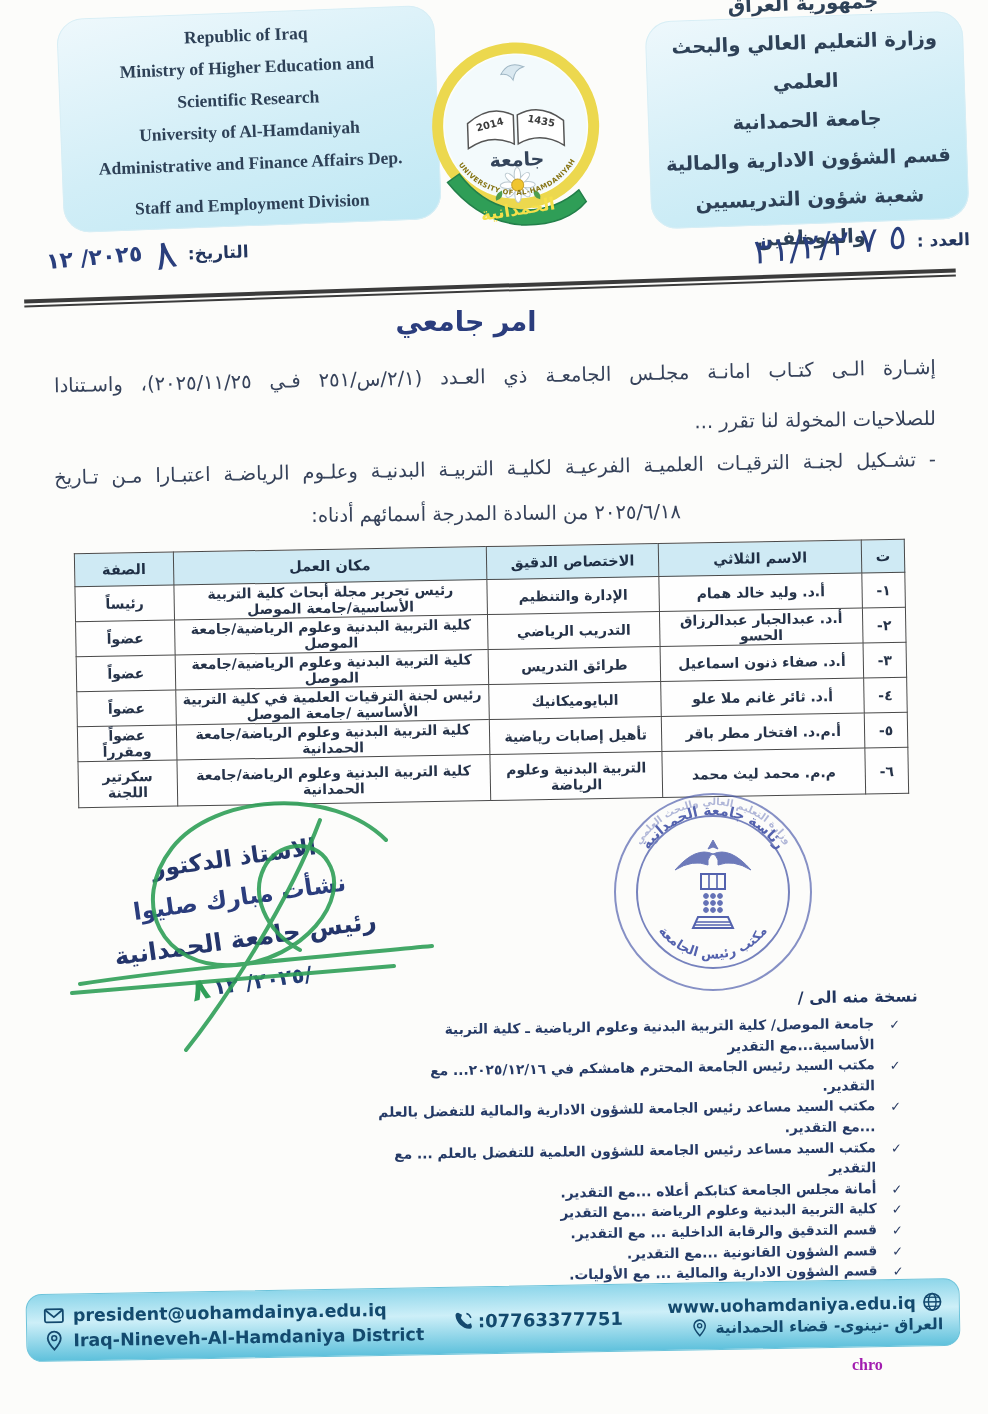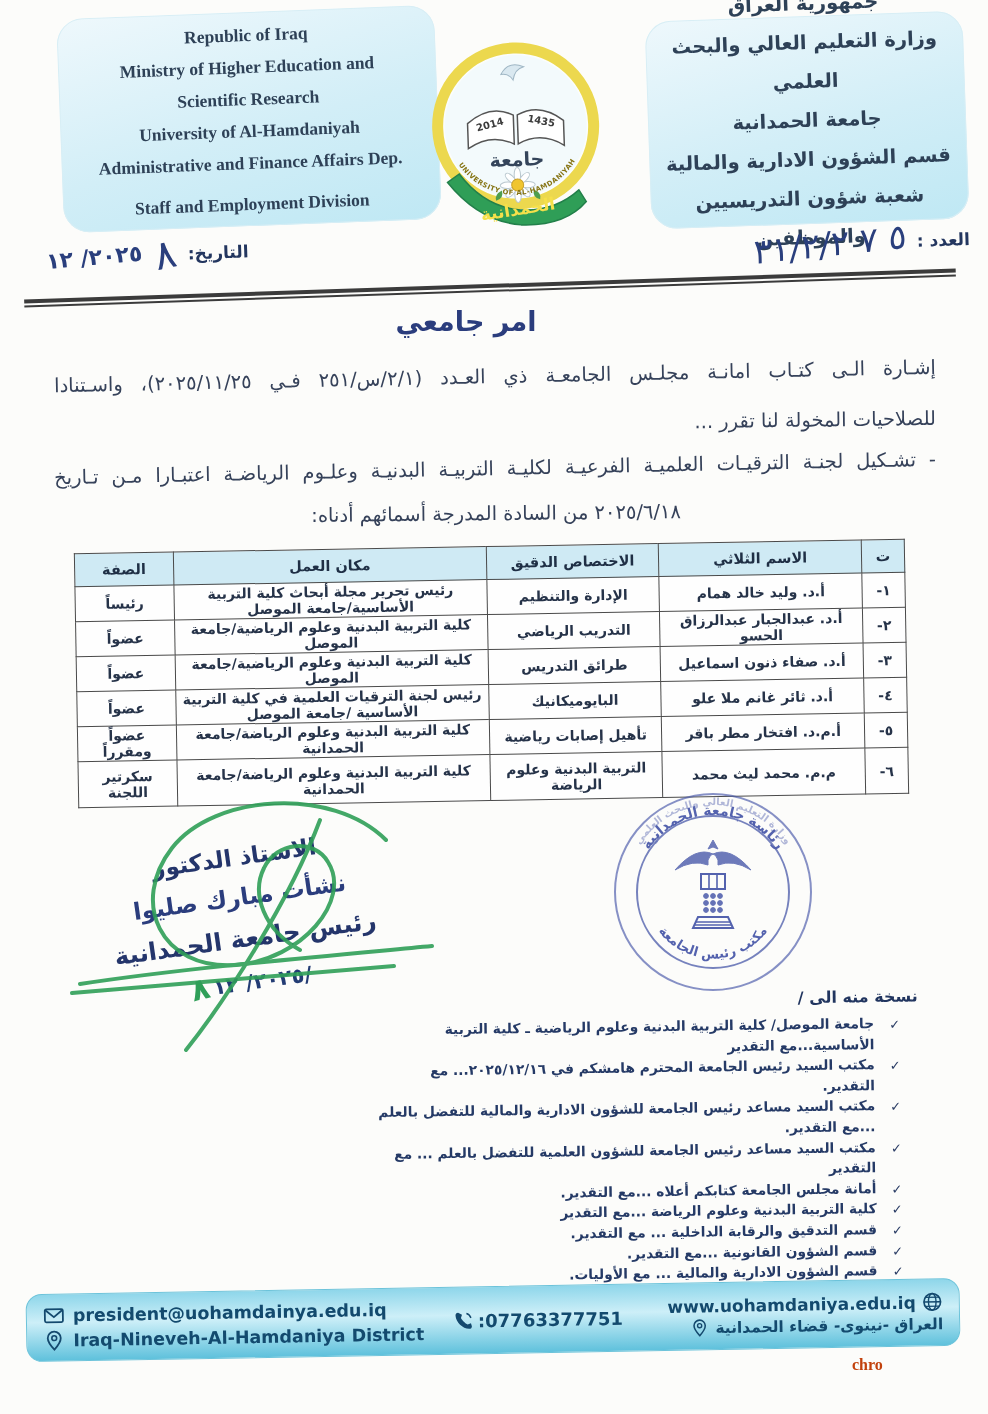--- a/index.html
+++ b/index.html
@@ -81,21 +81,21 @@
           border:1px solid #6cc3da;display:flex;align-items:center;padding:0 16px;box-sizing:border-box;
           color:#134a6e;font-weight:bold;}
   .f-left{display:flex;flex-direction:column;gap:3px;width:396px;}
   .f-row{display:flex;align-items:center;gap:8px;font-size:17.5px;}
   .f-phone{display:flex;align-items:center;gap:4px;font-size:18px;margin-left:14px;width:210px;}
   .f-right{margin-left:auto;display:flex;flex-direction:column;align-items:flex-end;gap:2px;}
   .f-row-r{display:flex;align-items:center;gap:6px;font-size:17px;}
   .f-ar{font-size:15.5px;direction:rtl;}
   .ficon{flex:0 0 auto;display:block;}
   .chro{left:852px;top:1356px;font-family:"Liberation Serif","DejaVu Serif",serif;
-        font-size:16px;color:#c2410c;font-weight:bold;}
+        font-size:16px;color:#a21caf;font-weight:bold;}
 </style>
 </head>
 <body>
 
 <div class="page">
 
   <div class="abs hdr-box hdr-left">
     <div>Republic of Iraq</div>
     <div>Ministry of Higher Education and</div>
     <div>Scientific Research</div>

